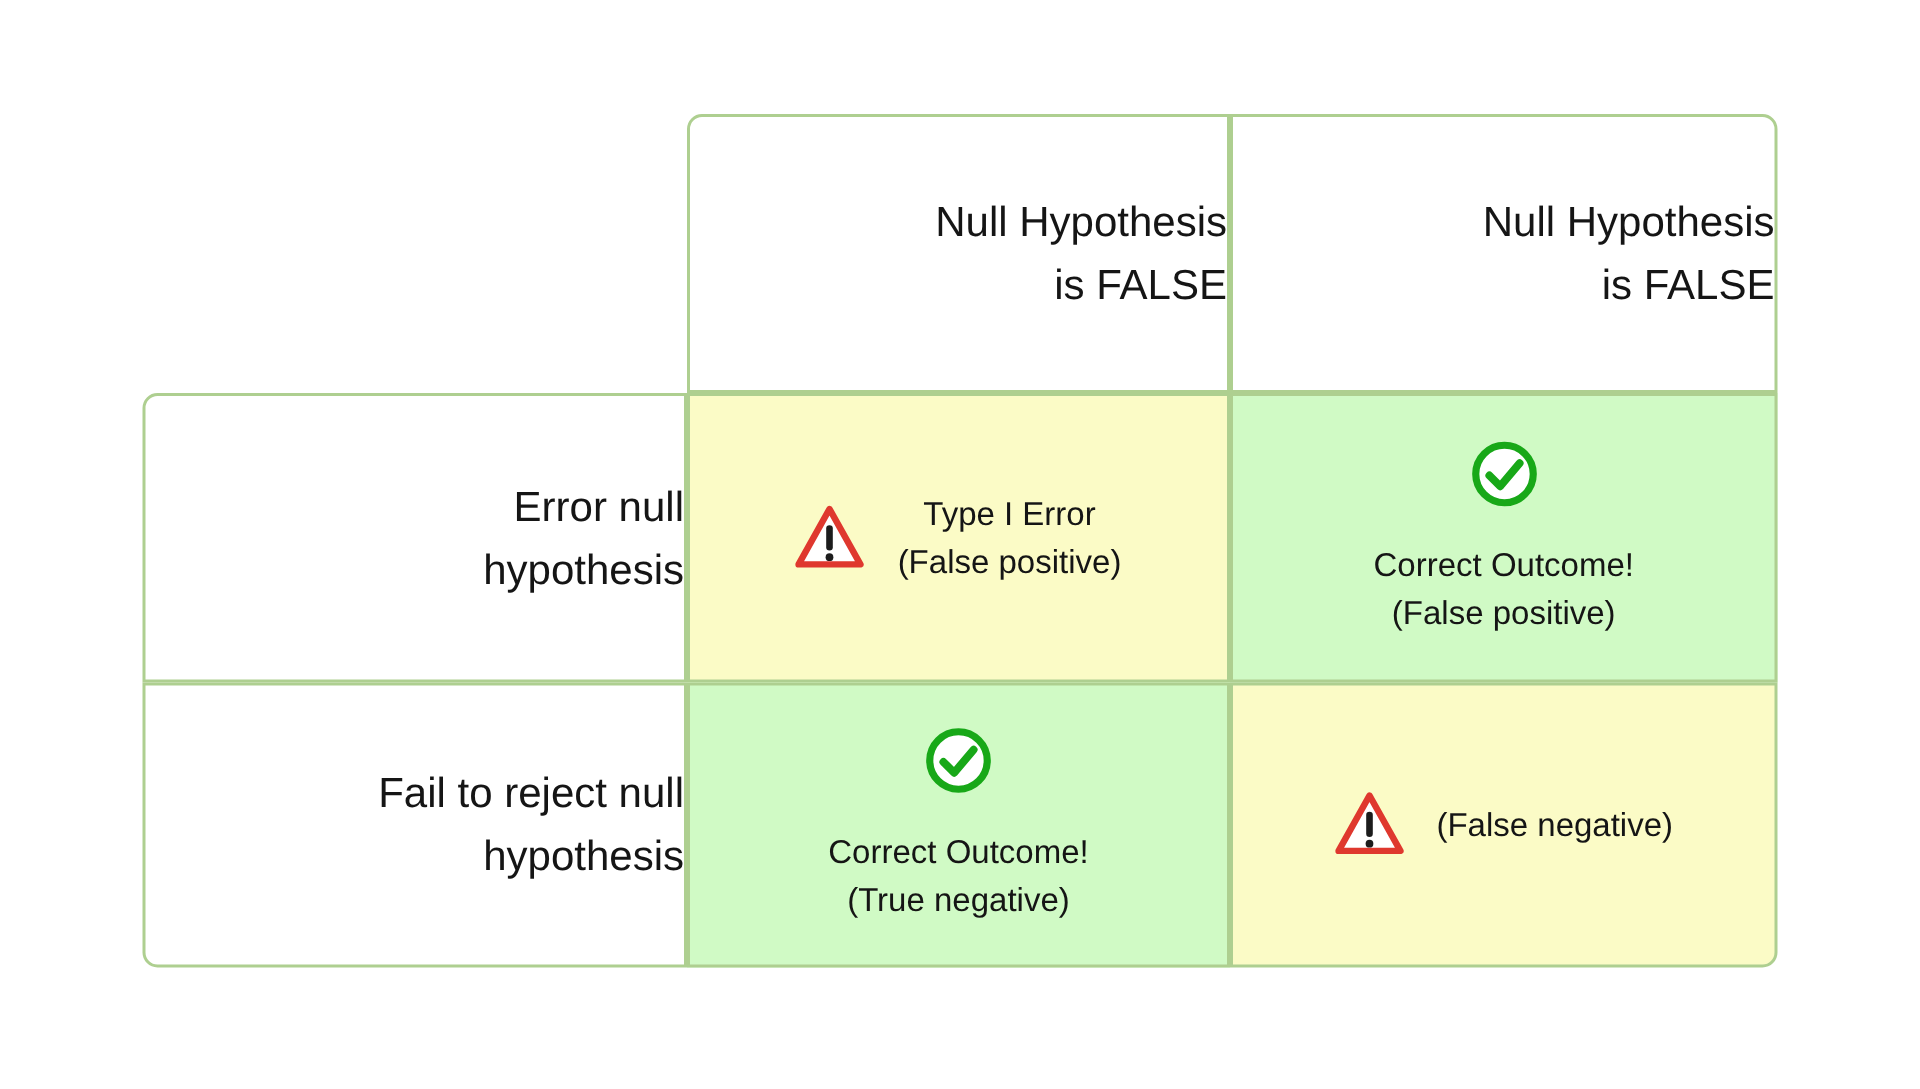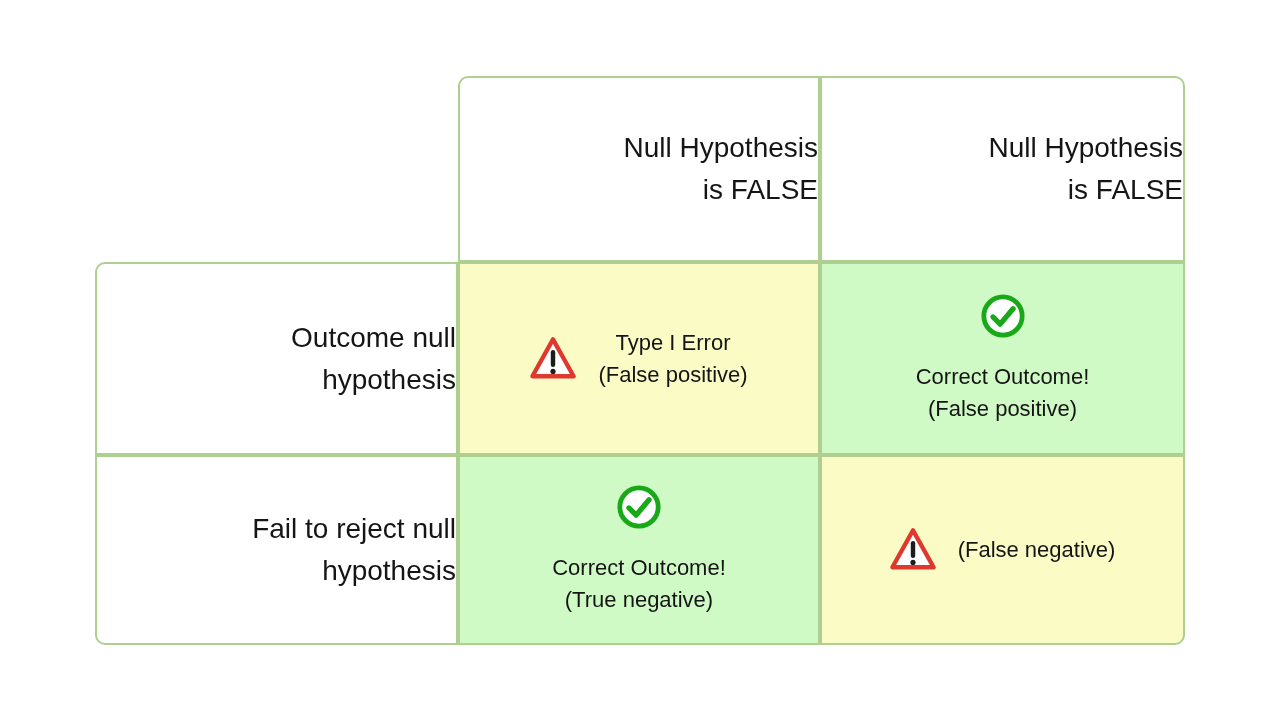--- a/index.html
+++ b/index.html
@@ -96,21 +96,21 @@
       <span>Null Hypothesis</span>
       <span>is FALSE</span>
     </div>
 
     <div class="cell head r-tr">
       <span>Null Hypothesis</span>
       <span>is FALSE</span>
     </div>
 
     <div class="cell rowhead r-tl">
-      <span>Outcome null</span>
+      <span>Error null</span>
       <span>hypothesis</span>
     </div>
 
     <div class="cell data bg-yellow">
       <svg class="icon" viewBox="0 0 48 48">
         <path class="tri-stroke" d="M24 3.5 L45.5 42 H2.5 Z"></path>
         <line class="excl-line" x1="24" y1="17" x2="24" y2="30"></line>
         <circle class="excl-dot" cx="24" cy="37" r="2.7"></circle>
       </svg>
       <div class="lines">

